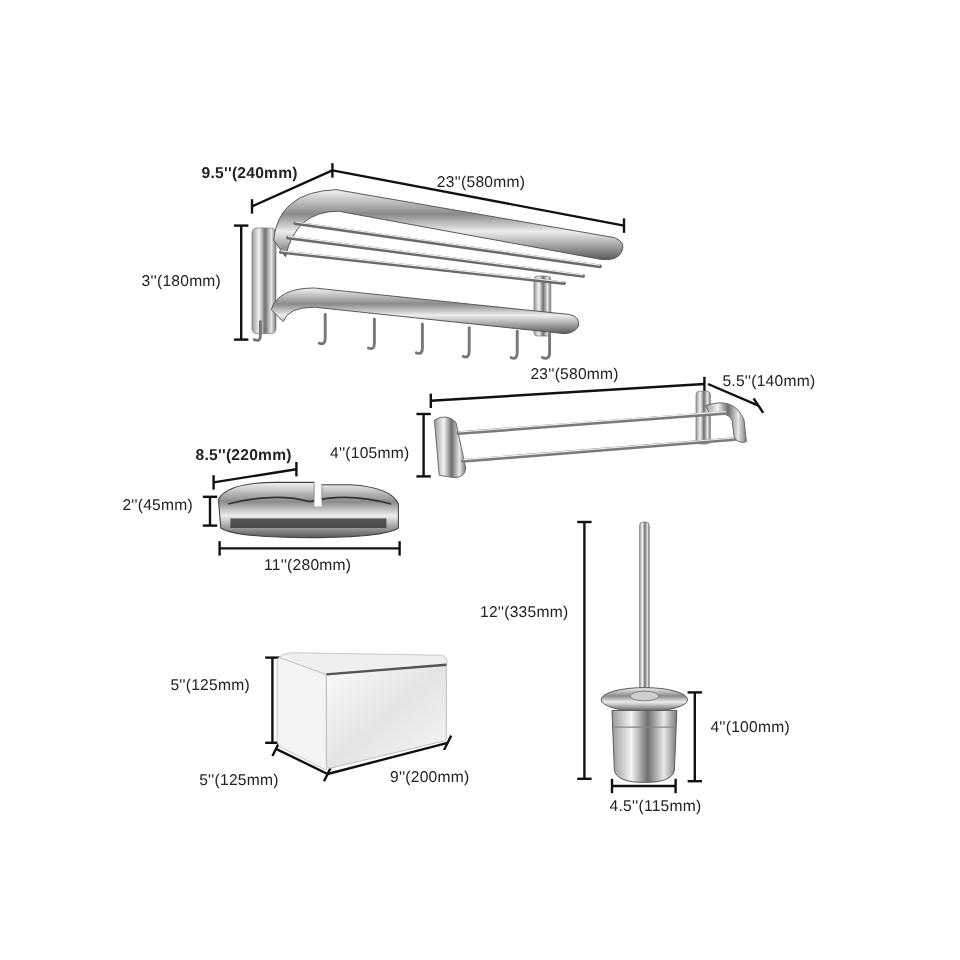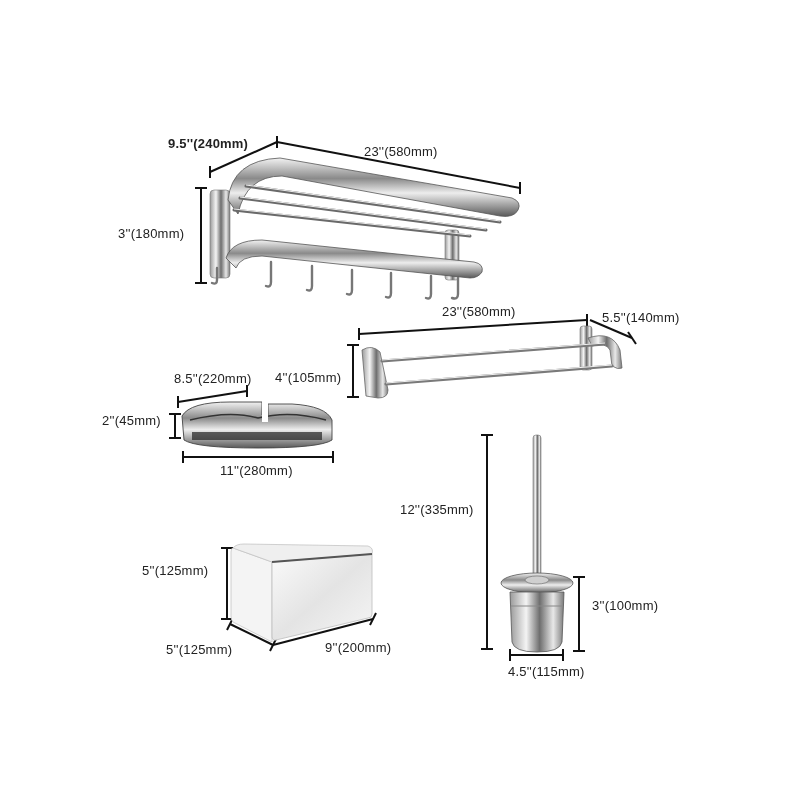--- a/index.html
+++ b/index.html
@@ -164,23 +164,23 @@
 </svg>
 
 <span class="lbl" style="left:168px;top:136px;font-weight:bold;">9.5''(240mm)</span>
 <span class="lbl" style="left:364px;top:144px;">23''(580mm)</span>
 <span class="lbl" style="left:118px;top:226px;">3''(180mm)</span>
 
 <span class="lbl" style="left:442px;top:304px;">23''(580mm)</span>
 <span class="lbl" style="left:602px;top:310px;">5.5''(140mm)</span>
 <span class="lbl" style="left:275px;top:360px;margin-top:10px;">4''(105mm)</span>
 
-<span class="lbl" style="left:174px;top:371px;">8.5''(220mm)</span>
+<span class="lbl" style="left:163px;top:371px;font-weight:bold;">8.5''(220mm)</span>
 <span class="lbl" style="left:102px;top:413px;">2''(45mm)</span>
 <span class="lbl" style="left:220px;top:463px;">11''(280mm)</span>
 
 <span class="lbl" style="left:142px;top:563px;">5''(125mm)</span>
 <span class="lbl" style="left:166px;top:642px;">5''(125mm)</span>
 <span class="lbl" style="left:325px;top:640px;">9''(200mm)</span>
 
 <span class="lbl" style="left:400px;top:502px;">12''(335mm)</span>
-<span class="lbl" style="left:592px;top:598px;">3''(100mm)</span>
+<span class="lbl" style="left:592px;top:598px;">4''(100mm)</span>
 <span class="lbl" style="left:508px;top:664px;">4.5''(115mm)</span>
 
 </body></html>

